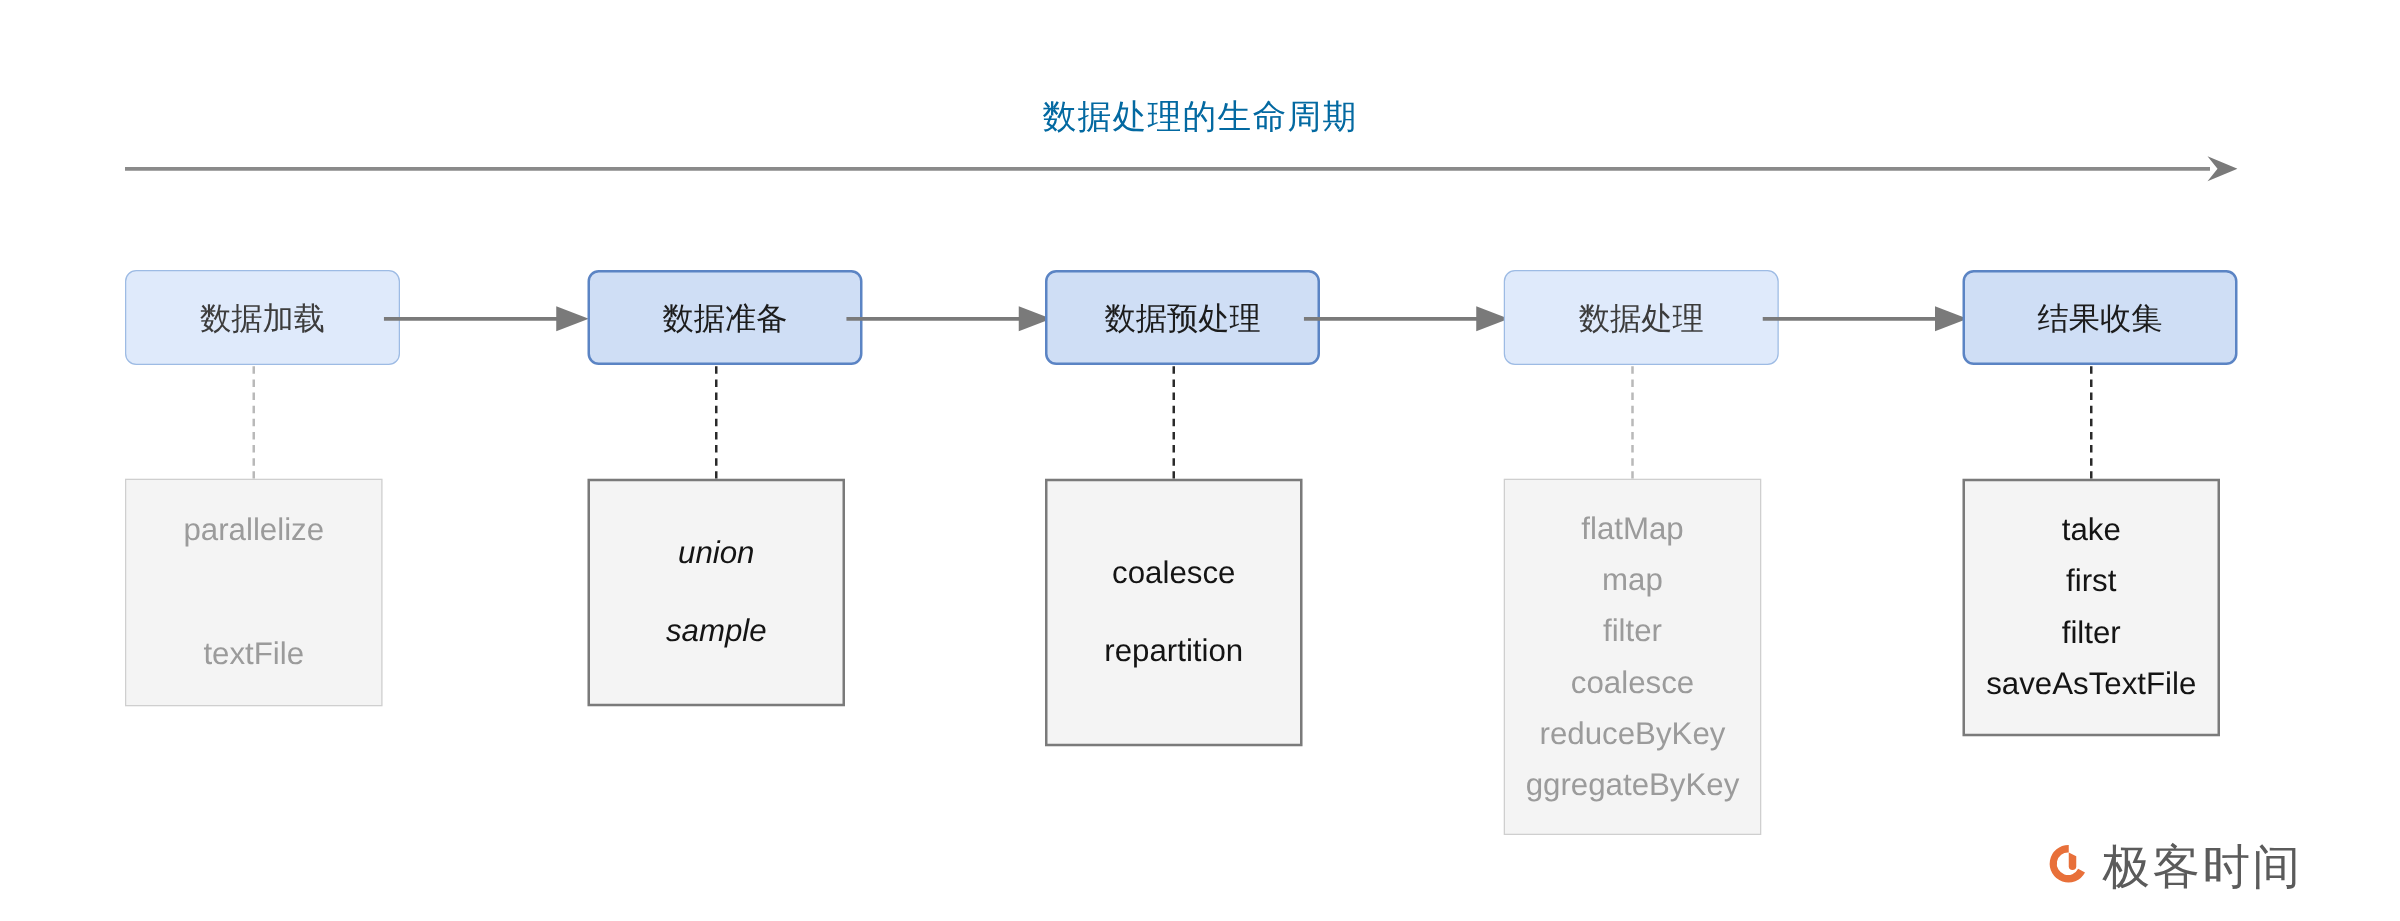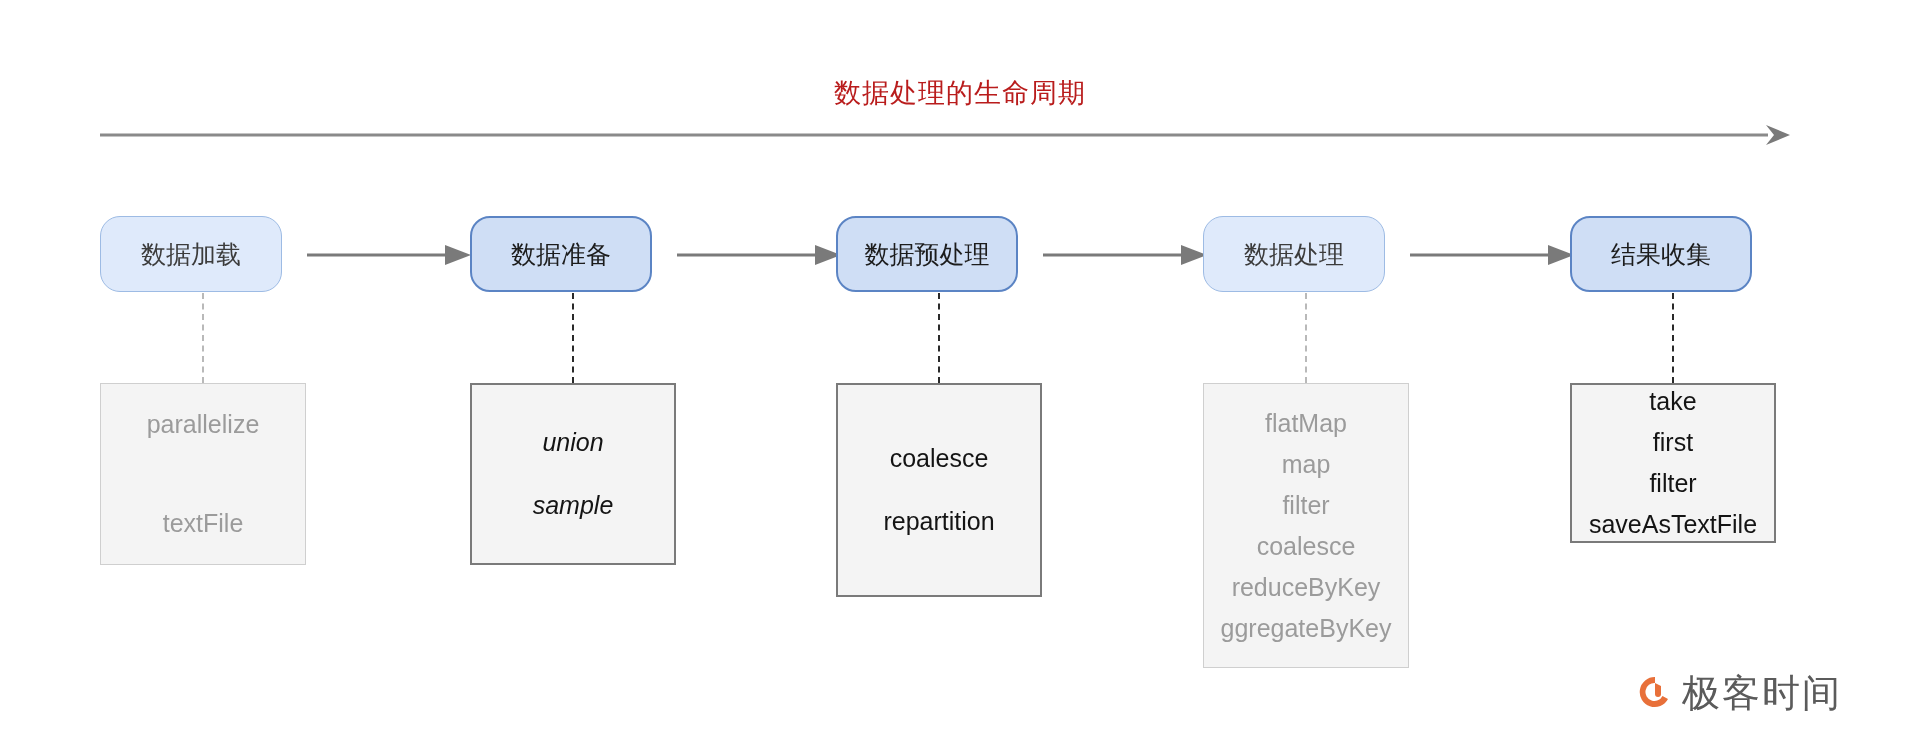--- a/index.html
+++ b/index.html
@@ -18,21 +18,21 @@
     background: #ffffff;
   }
 
   
   .diagram-title {
     position: absolute;
     left: 0; top: 75px;
     width: 1920px;
     text-align: center;
     font-size: 27px;
-    color: #b91c1c;
+    color: #0369a1;
     letter-spacing: 1px;
     white-space: nowrap;
   }
 
   
   .timeline {
     position: absolute;
     left: 100px; top: 120px;
     width: 1690px; height: 30px;
   }
@@ -40,23 +40,23 @@
   
   .pipeline {
     position: absolute;
     left: 0; top: 0;
     width: 1920px; height: 737px;
   }
 
   .stage {
     position: absolute;
     top: 216px;
-    width: 182px;
+    width: 220px;
     height: 76px;
-    border-radius: 20px;
+    border-radius: 9px;
     display: flex;
     align-items: center;
     justify-content: center;
     font-size: 25px;
     white-space: nowrap;
   }
   .stage.strong {
     background: #cfdef5;
     border: 2px solid #5b84c4;
     color: #1c1c1c;
@@ -205,21 +205,21 @@
       <svg width="164" height="24" viewBox="0 0 164 24">
         <line x1="0" y1="12" x2="140" y2="12" stroke="#7a7a7a" stroke-width="3"></line>
         <path d="M138 2 L164 12 L138 22 Z" fill="#7a7a7a"></path>
       </svg>
     </div>
 
     <div class="stage strong" style="left:1570px;">
       <span>结果收集</span>
     </div>
     <div class="dash" style="left:1672px;"></div>
-    <div class="methods strong" style="left:1570px; top:383px; width:206px; height:160px;">
+    <div class="methods strong" style="left:1570px; top:383px; width:206px; height:206px;">
       <span class="m">take</span>
       <span class="m">first</span>
       <span class="m">filter</span>
       <span class="m">saveAsTextFile</span>
     </div>
 
   </div>
 
   <div class="watermark">
     <span>

